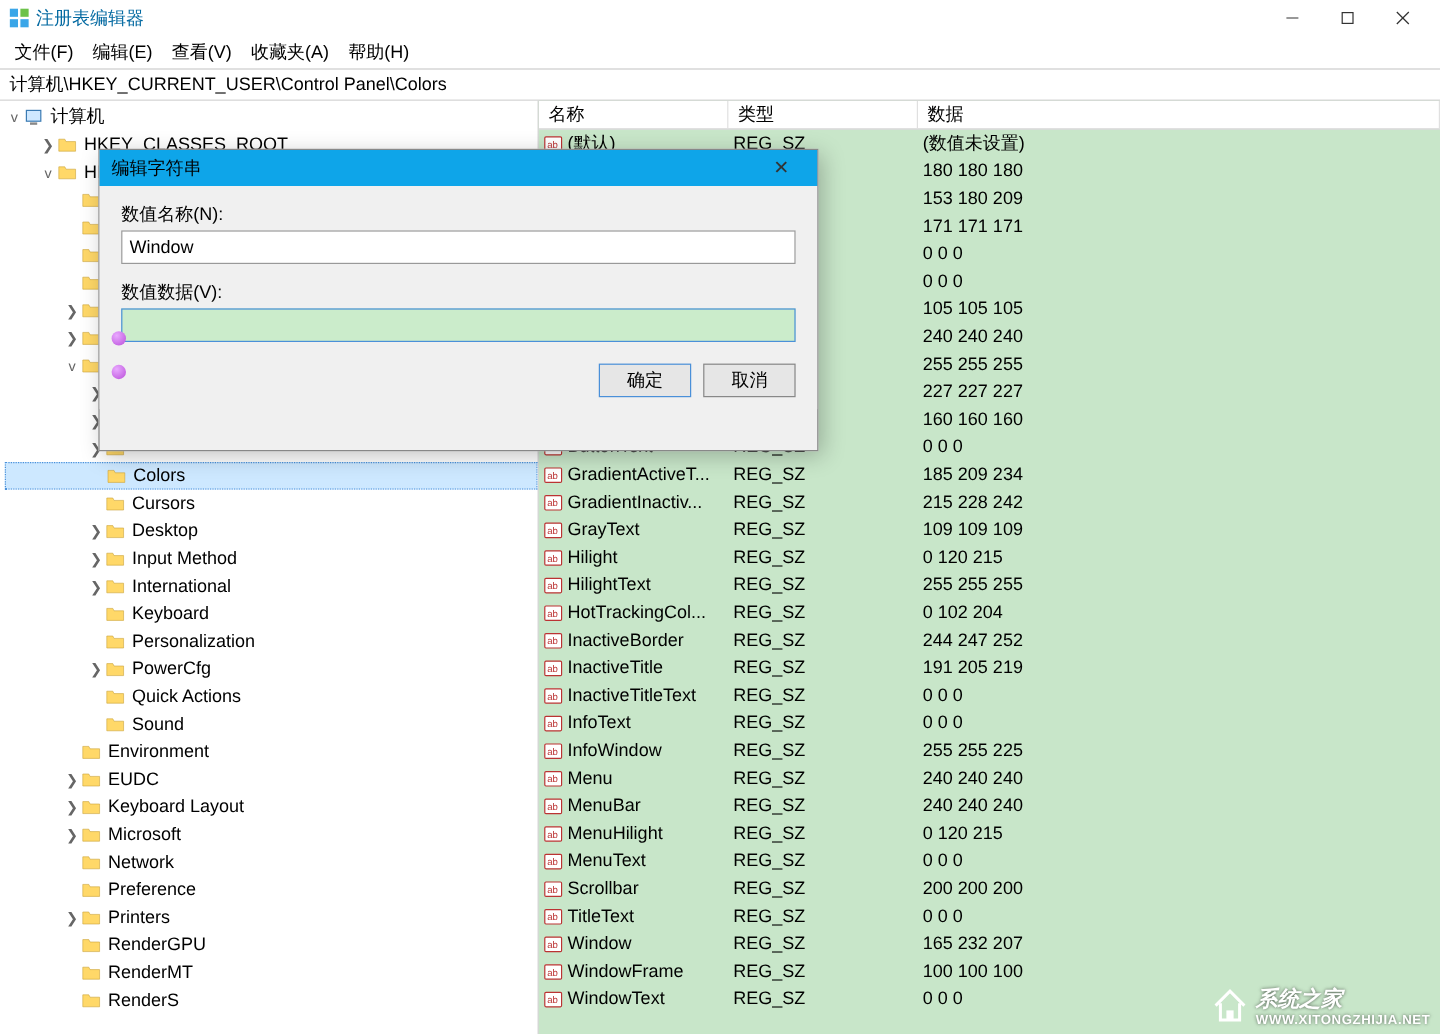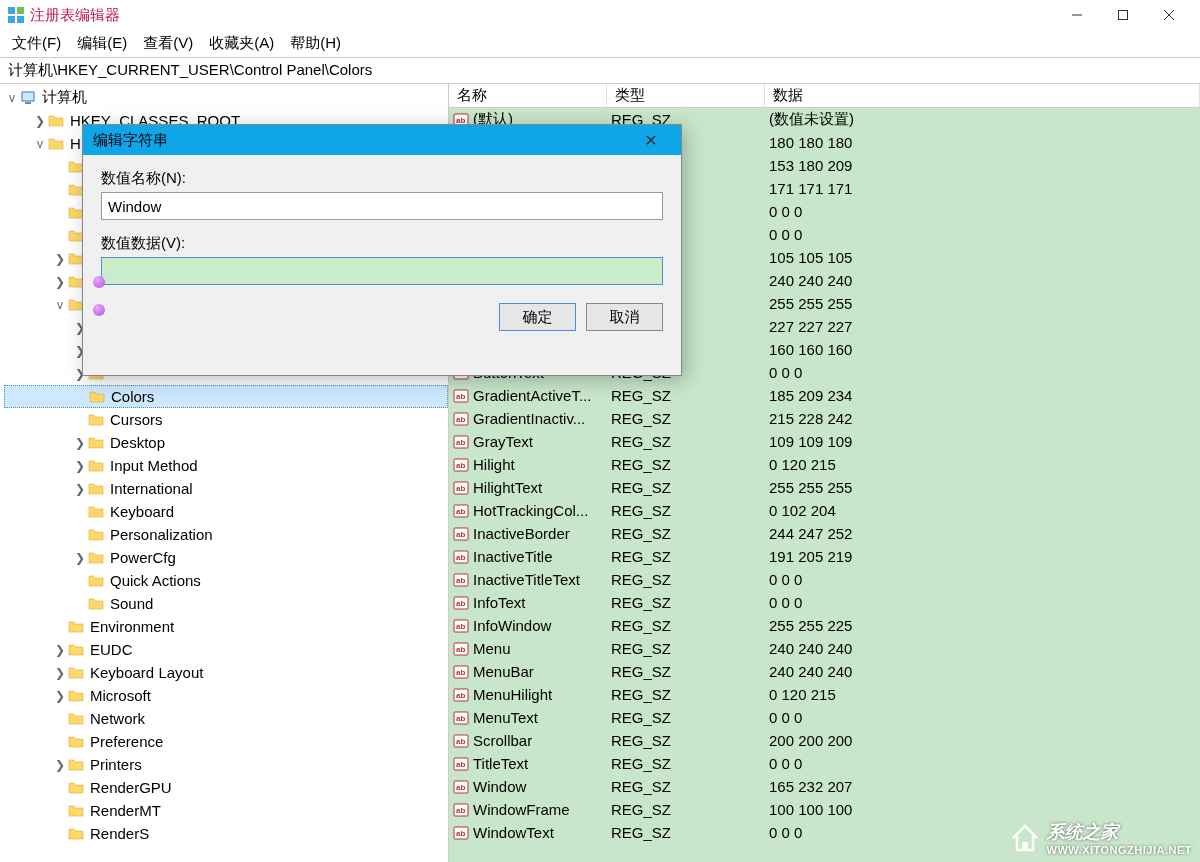--- a/index.html
+++ b/index.html
@@ -1,21 +1,21 @@
 <!DOCTYPE html>
 <html><head>
 <meta charset="utf-8">
 <style>
 * { box-sizing: border-box; margin: 0; padding: 0; font-family: "Microsoft YaHei", "Segoe UI", sans-serif; }
 body { width: 1200px; height: 862px; overflow: hidden; background: #fff; font-size: 14px; color: #000; position: relative; }
 
 
 .titlebar { display: flex; align-items: center; height: 30px; background: #fff; padding: 0 8px; }
 .titlebar .app-icon { width: 16px; height: 16px; margin-right: 6px; display: inline-flex; }
-.titlebar .title { font-size: 15px; color: #be185d; }
+.titlebar .title { font-size: 15px; color: #0369a1; }
 .titlebar .win-controls { margin-left: auto; display: flex; }
 .titlebar .win-controls > div { width: 46px; height: 30px; display: flex; align-items: center; justify-content: center; color: #666; cursor: pointer; }
 
 
 .menubar { display: flex; gap: 8px; padding: 2px 8px; font-size: 15px; }
 .menubar > div { padding: 2px 4px; cursor: pointer; }
 
 
 .addrbar { border-top: 1px solid #ccc; border-bottom: 1px solid #ccc; padding: 3px 8px; font-size: 15px; }
 
@@ -32,21 +32,21 @@
 .list-header { display: flex; background: #fff; border-bottom: 1px solid #ccc; height: 24px; align-items: center; font-size: 15px; }
 .list-header > div { padding: 2px 8px; border-right: 1px solid #e0e0e0; }
 .col-name { width: 158px; }
 .col-type { width: 158px; }
 .col-data { flex: 1; }
 .list-body { height: calc(100% - 24px); overflow-y: auto; }
 .list-row { display: flex; align-items: center; height: 23px; font-size: 15px; }
 .list-row .cell-name { width: 158px; display: flex; align-items: center; padding-left: 4px; overflow: hidden; white-space: nowrap; text-overflow: ellipsis; }
 .list-row .cell-type { width: 158px; padding-left: 4px; }
 .list-row .cell-data { flex: 1; padding-left: 4px; }
-.val-icon { width: 16px; height: 16px; margin-right: 4px; flex-shrink: 0; font-weight: bold; }
+.val-icon { width: 16px; height: 16px; margin-right: 4px; flex-shrink: 0; }
 
 
 .tree { padding: 2px 0 2px 4px; font-size: 15px; }
 .tree-item { display: flex; align-items: center; height: 23px; white-space: nowrap; }
 .twisty { width: 16px; text-align: center; color: #666; cursor: pointer; font-size: 12px; }
 .folder-icon { width: 16px; height: 16px; margin-right: 4px; flex-shrink: 0; }
 .tree-item.selected { background: #cde8ff; border: 1px dotted #4a90d9; }
 .tree-item .label { padding: 0 2px; }
 .indent { display: inline-block; }
 

